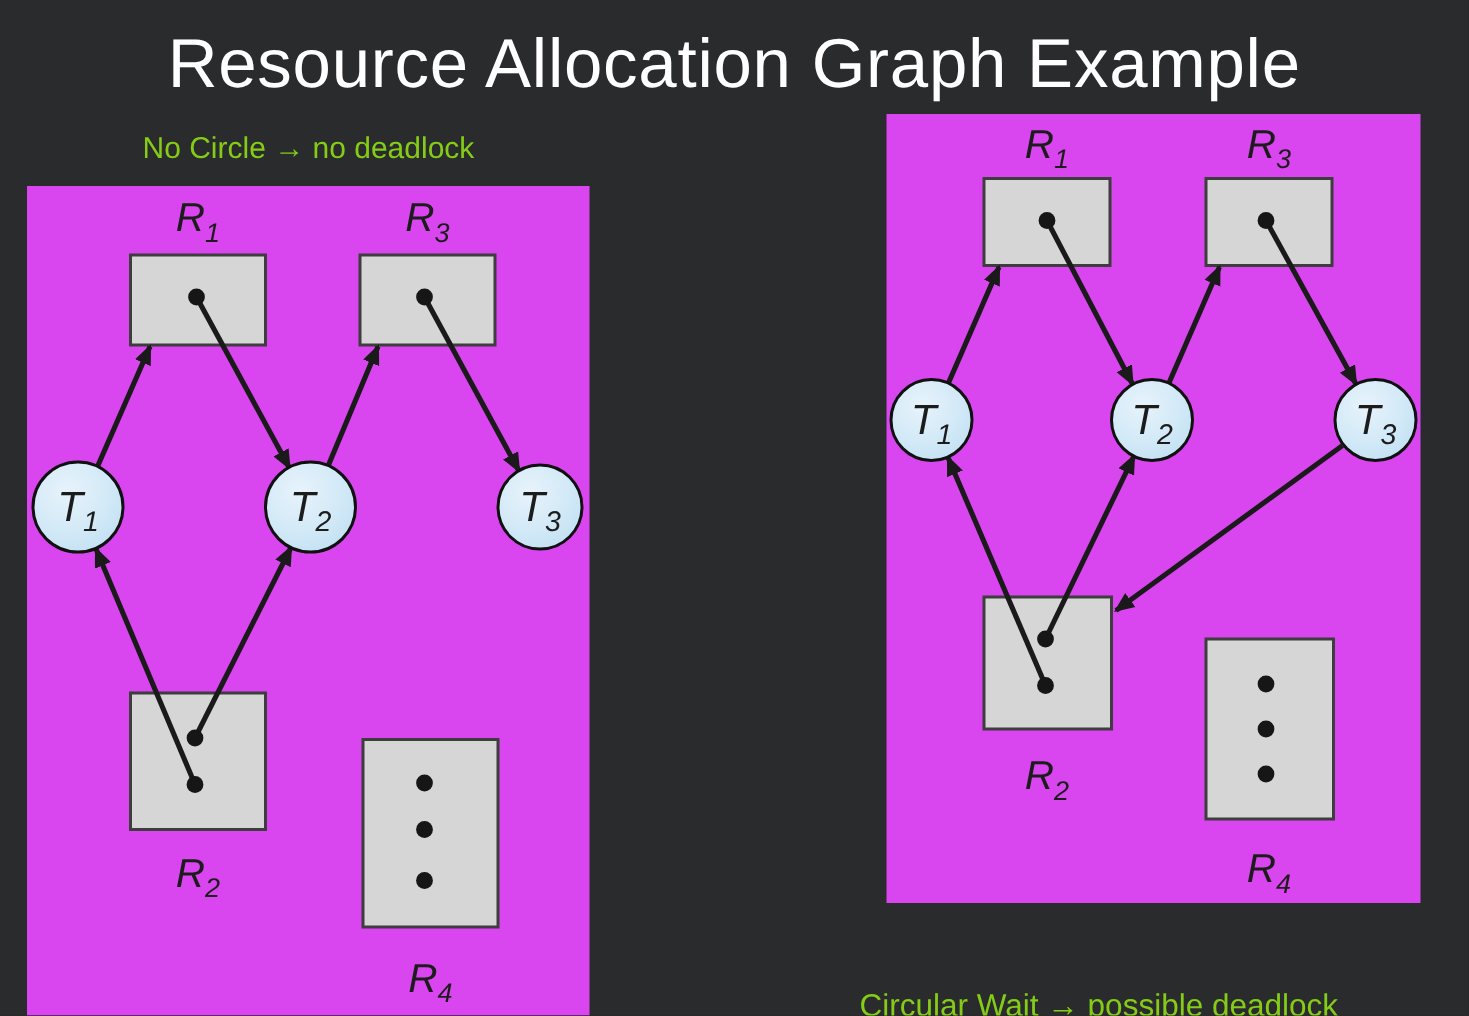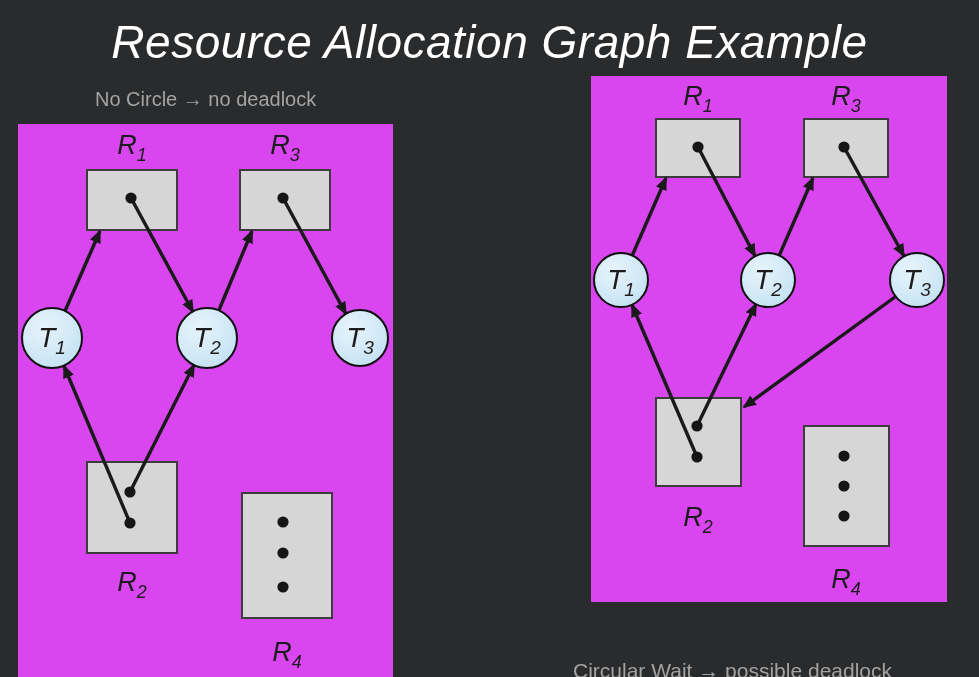--- a/index.html
+++ b/index.html
@@ -10,25 +10,24 @@
     overflow:hidden;
   }
   .slide{position:relative;width:979px;height:677px;background:#2a2b2d;}
   .slide-title{
     position:absolute;top:16px;left:0;width:979px;
     text-align:center;
     color:#ffffff;
     font-size:46px;line-height:52px;font-weight:400;
     letter-spacing:0.5px;
     margin:0;
-    font-style:italic;
   }
   .caption{
     position:absolute;
-    color:#a3a3a3;
+    color:#84cc16;
     font-size:20px;line-height:26px;
     white-space:nowrap;
   }
   .caption-left{left:95px;top:86px;}
   .caption-right{left:573px;top:658px;font-size:21px;}
   .panel{
     position:absolute;
     background:#d946ef;
   }
   svg{display:block;}

